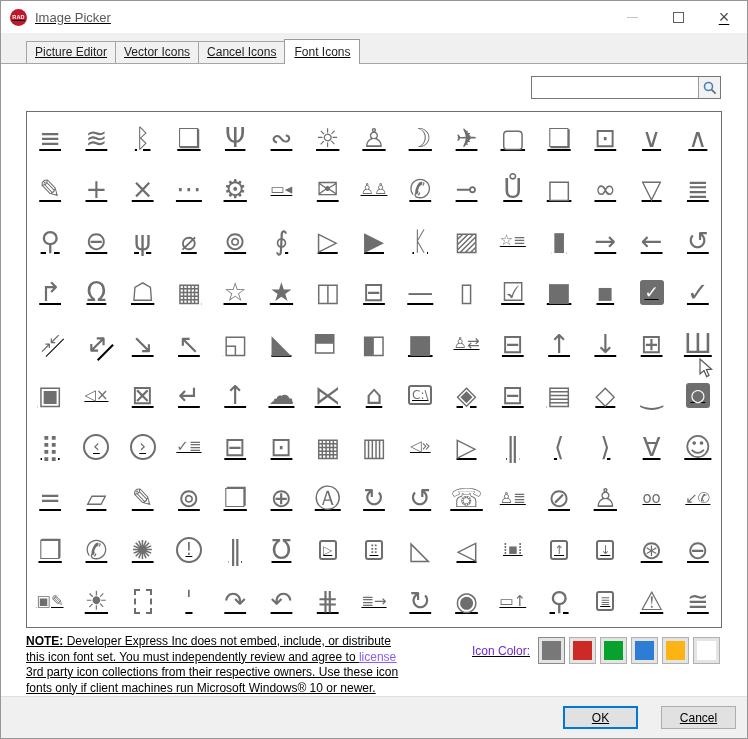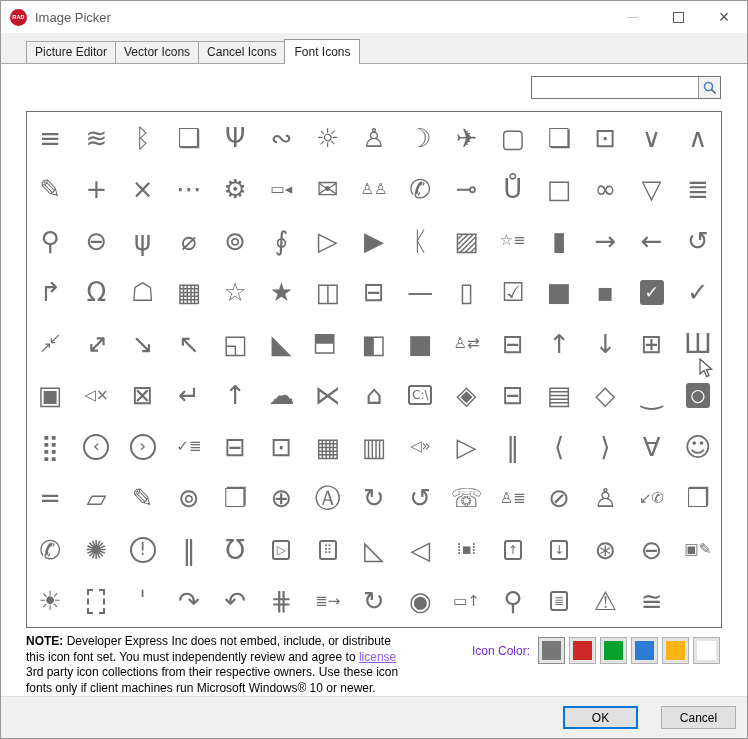--- a/index.html
+++ b/index.html
@@ -1,18 +1,18 @@
 <!DOCTYPE html>
 <html><head>
 <meta charset="utf-8">
 <style>
   html,body{margin:0;padding:0;width:748px;height:739px;overflow:hidden;background:#fff;
     font-family:"Liberation Sans",sans-serif;}
   .window{position:relative;width:746px;height:737px;border:1px solid #969696;background:#f0f0f0;
-    display:flex;flex-direction:column;}
+    display:flex;flex-direction:column;text-decoration:underline;}
   
   .titlebar{height:32px;background:#fff;display:flex;align-items:center;padding-left:9px;flex:none;}
   .logo{width:17px;height:17px;border-radius:50%;background:#c2172b;color:#fff;display:flex;
     align-items:center;justify-content:center;font-size:5.5px;font-weight:bold;letter-spacing:.2px;}
   .titletext{margin-left:8px;font-size:13px;color:#5a5a5a;}
   .controls{margin-left:auto;display:flex;height:100%;}
   .ctl{width:46px;display:flex;align-items:center;justify-content:center;cursor:default;}
   .minbar{width:11px;height:1px;background:#c3c3c3;}
   .maxbox{width:9px;height:9px;border:1px solid #5f5f5f;}
   .closex{font-size:18px;color:#4a4a4a;line-height:1;font-weight:300;}
@@ -454,20 +454,23 @@
         <div class="cell">
           <span class="g small">♙≣</span>
         </div>
         <div class="cell">
           <span class="g">⊘</span>
         </div>
         <div class="cell">
           <span class="g">♙</span>
         </div>
         <div class="cell">
+          <span class="g small">oo</span>
+        </div>
+        <div class="cell">
           <span class="g small">↙✆</span>
         </div>
         <div class="cell">
           <span class="g">❒</span>
         </div>
         <div class="cell">
           <span class="g">✆</span>
         </div>
         <div class="cell">
           <span class="g">✺</span>

